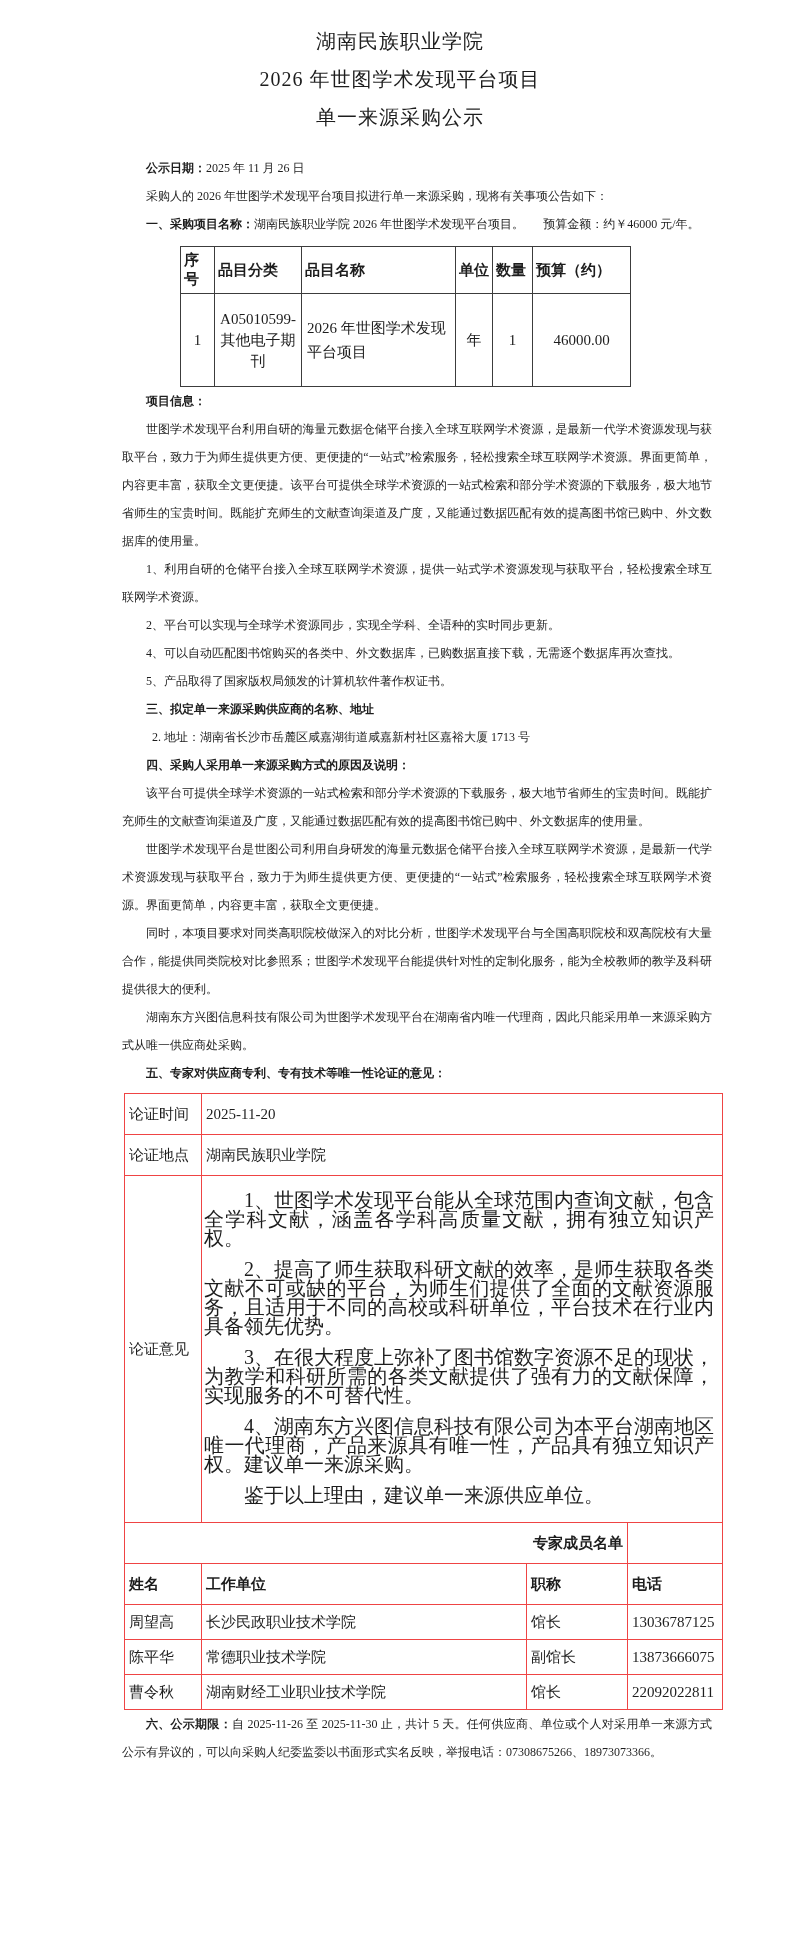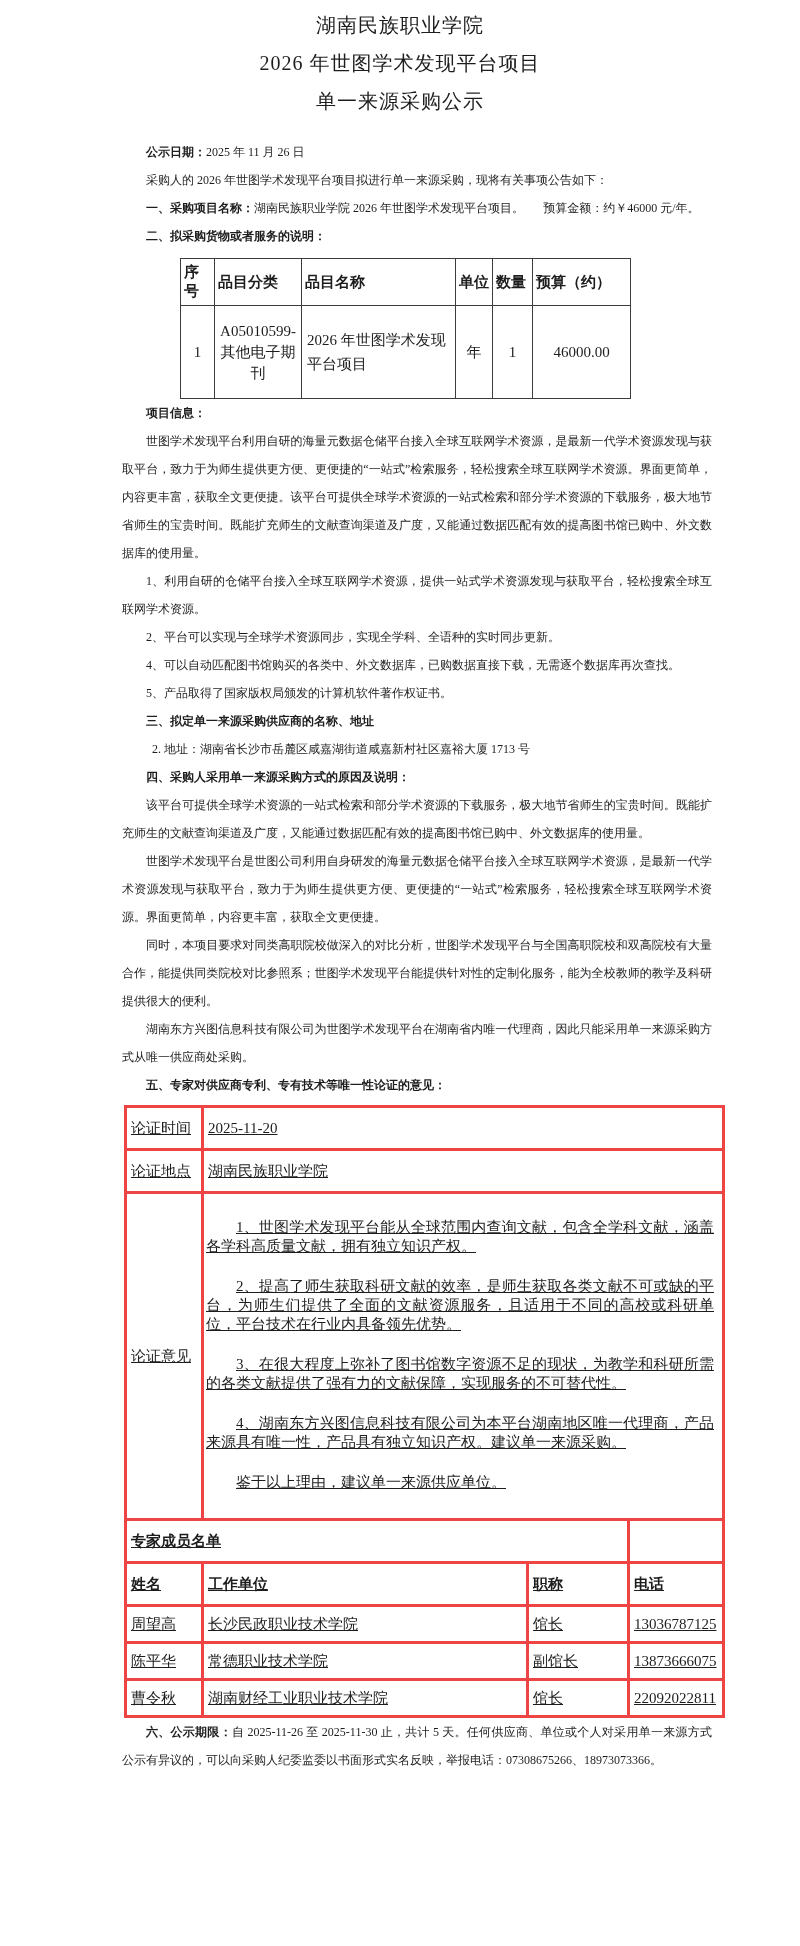--- a/index.html
+++ b/index.html
@@ -5,21 +5,21 @@
   html,body{margin:0;padding:0;background:#ffffff;}
   .page{
     position:relative;
     width:800px;height:1946px;
     margin:0 auto;
     background:#ffffff;
     color:#1d1d1d;
     font-family:"Liberation Serif","DejaVu Serif",serif;
     overflow:hidden;
   }
-  .content{padding:6px 88px 0 122px;}
+  .content{padding:22px 88px 0 122px;}
   .title-block{margin:0 0 18px -17px;width:100%;}
   .title-line{
     font-size:20px;line-height:38px;text-align:center;
     font-weight:400;letter-spacing:1px;white-space:nowrap;
   }
   p.line{margin:0;font-size:12px;line-height:28px;text-align:justify;}
   .indent{text-indent:2em;}
   .indent25{text-indent:2.5em;}
   .b{font-weight:700;}
   .date-line{margin-top:10px;}
@@ -39,28 +39,28 @@
     padding:2px 3px;vertical-align:middle;word-break:break-all;
   }
   .t1 th{font-weight:700;text-align:left;height:42px;}
   .t1 td{height:88px;}
   .t1 .c{text-align:center;}
   .t1 .cat{text-align:center;line-height:21px;font-family:Liberation Serif, serif;}
   .t1 .pname{line-height:24px;padding-left:5px;}
 
   .t2{margin:6px 0 0 2px;width:598px;}
   .t2 th,.t2 td{
-    border:3px solid #ef4444;font-size:15px;
-    padding:2px 4px;vertical-align:middle;word-break:break-all;text-decoration:underline;
+    border:1px solid #ef4444;font-size:15px;
+    padding:2px 4px;vertical-align:middle;word-break:break-all;
   }
   .t2 .lbl{font-weight:400;text-align:left;}
   .t2 .rshort td{height:36px;}
   .t2 .op{padding:3px 8px 5px 2px;vertical-align:middle;}
-  .t2 .op p{margin:21px 0;font-size:15px;line-height:19px;text-indent:2em;text-align:justify;}
-  .t2 .members td{height:36px;font-weight:700;}
+  .t2 .op p{margin:12px 0;font-size:20px;line-height:19px;text-indent:2em;text-align:justify;}
+  .t2 .members td{height:36px;font-weight:700;text-align:right;}
   .t2 th{font-weight:700;text-align:left;height:36px;}
   .t2 .exp td{height:30px;font-weight:400;}
   .para6{margin-top:8px;line-height:27px;}
 </style>
 </head>
 <body>
 
 <div class="page">
   <div class="content">
 
@@ -69,21 +69,20 @@
       <div class="title-line">2026 年世图学术发现平台项目</div>
       <div class="title-line">单一来源采购公示</div>
     </div>
 
     <p class="line indent date-line"><span class="b">公示日期：</span><span>2025 年 11 月 26 日</span></p>
 
     <p class="line indent mt4">采购人的 2026 年世图学术发现平台项目拟进行单一来源采购，现将有关事项公告如下：</p>
 
     <p class="line indent mt4"><span class="b">一、采购项目名称：</span><span>湖南民族职业学院 2026 年世图学术发现平台项目。</span><span class="budget-gap">预算金额：约￥46000 元/年。</span></p>
 
-    <p class="line indent b mt6">二、拟采购货物或者服务的说明：</p>
 
     <table class="t1">
       <colgroup>
         <col style="width:34px">
           <col style="width:87px">
           <col style="width:154px">
         <col style="width:37px">
           <col style="width:40px">
           <col style="width:98px">
       </colgroup>

